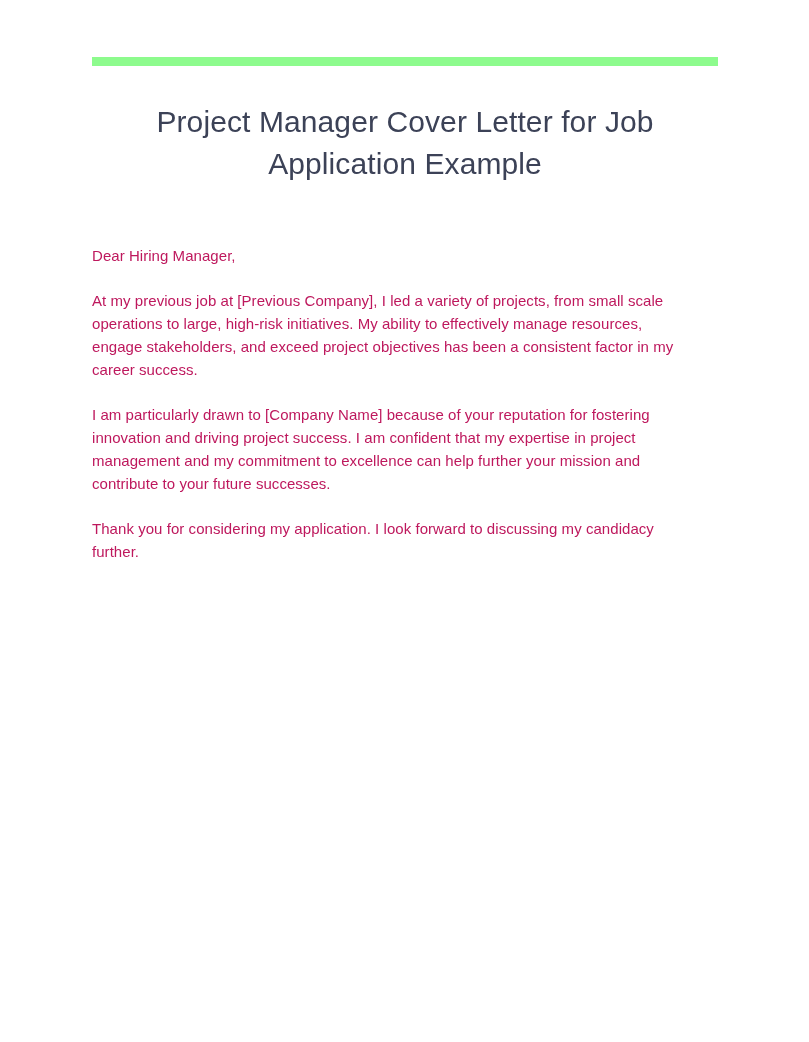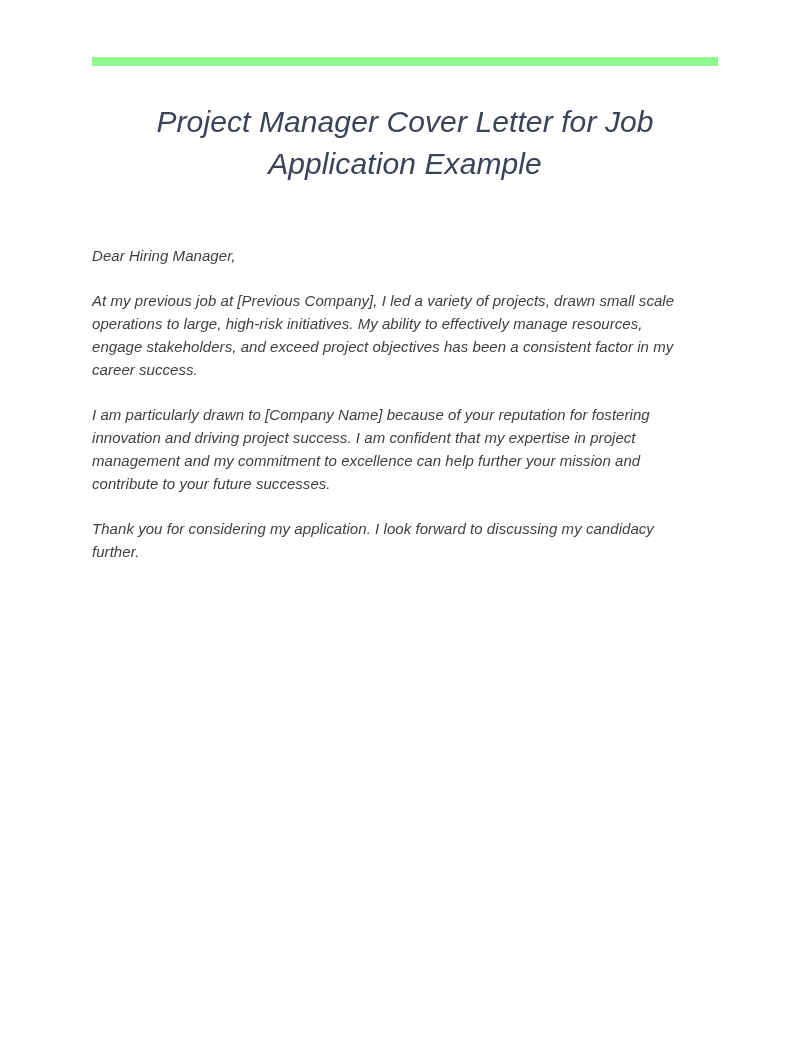--- a/index.html
+++ b/index.html
@@ -14,21 +14,20 @@
     font-family: "Liberation Sans", sans-serif;
     -webkit-font-smoothing: antialiased;
   }
 
   .page {
     position: relative;
     width: 809px;
     height: 830px;
     background: #ffffff;
     box-sizing: border-box;
-    font-style: italic;
   }
 
   
   .accent-bar {
     position: absolute;
     left: 92px;
     top: 57px;
     width: 626px;
     height: 9px;
     background: #8dfb8d;
@@ -57,21 +56,21 @@
     top: 244px;
     width: 594px;
   }
 
   .letter-para {
     margin: 0 0 22px 0;
     font-family: "Liberation Sans", sans-serif;
     font-size: 15px;
     font-weight: 400;
     line-height: 23px;
-    color: #404040;
+    color: #be185d;
     text-align: left;
     letter-spacing: 0.05px;
   }
 
   .letter-para:last-child {
     margin-bottom: 0;
   }
 
   .letter-para.salutation,
   .letter-para.signoff,
@@ -86,21 +85,21 @@
 
   <div class="accent-bar"></div>
 
   <h1 class="doc-title">Project Manager Cover Letter for Job Application Example</h1>
 
   <div class="letter-body">
 
     <p class="letter-para salutation">Dear Hiring Manager,</p>
 
 
-    <p class="letter-para">At my previous job at [Previous Company], I led a variety of projects, drawn small scale operations to large, high-risk initiatives. My ability to effectively manage resources, engage stakeholders, and exceed project objectives has been a consistent factor in my career success.</p>
+    <p class="letter-para">At my previous job at [Previous Company], I led a variety of projects, from small scale operations to large, high-risk initiatives. My ability to effectively manage resources, engage stakeholders, and exceed project objectives has been a consistent factor in my career success.</p>
 
     <p class="letter-para">I am particularly drawn to [Company Name] because of your reputation for fostering innovation and driving project success. I am confident that my expertise in project management and my commitment to excellence can help further your mission and contribute to your future successes.</p>
 
     <p class="letter-para">Thank you for considering my application. I look forward to discussing my candidacy further.</p>
 
 
 
   </div>
 
 </div>

